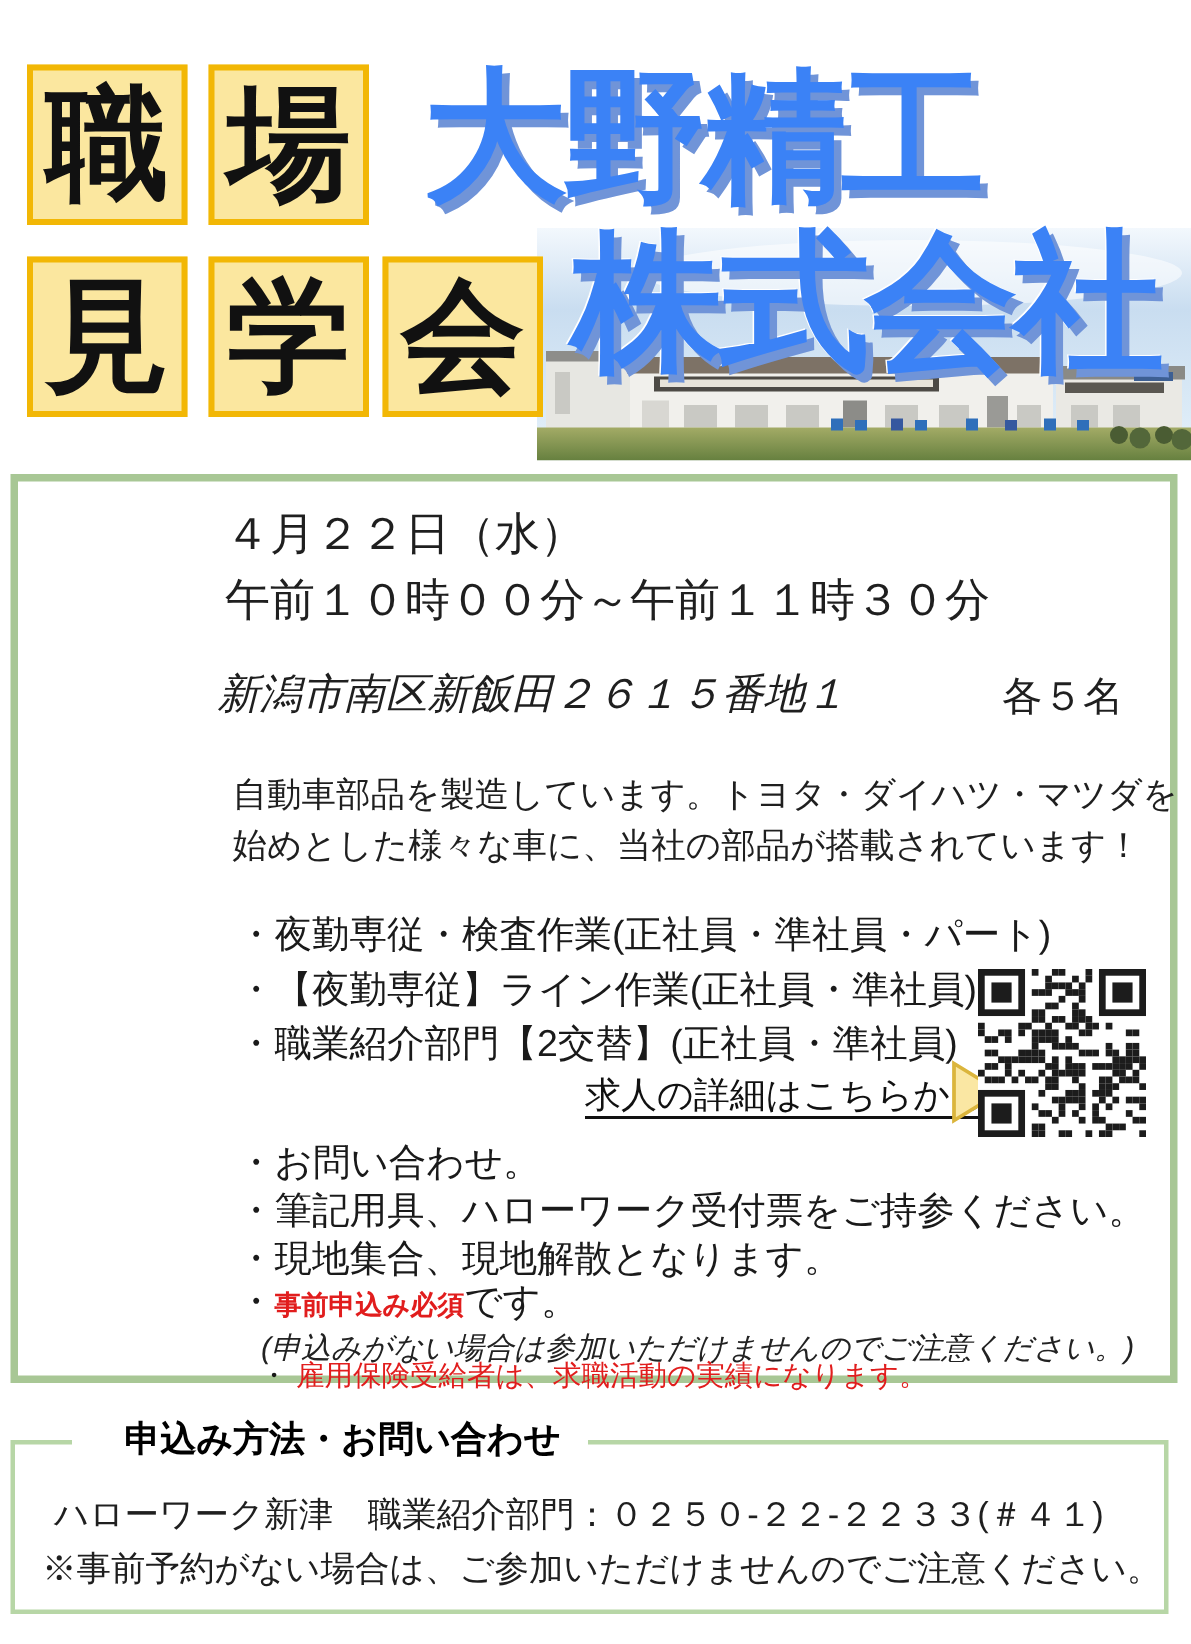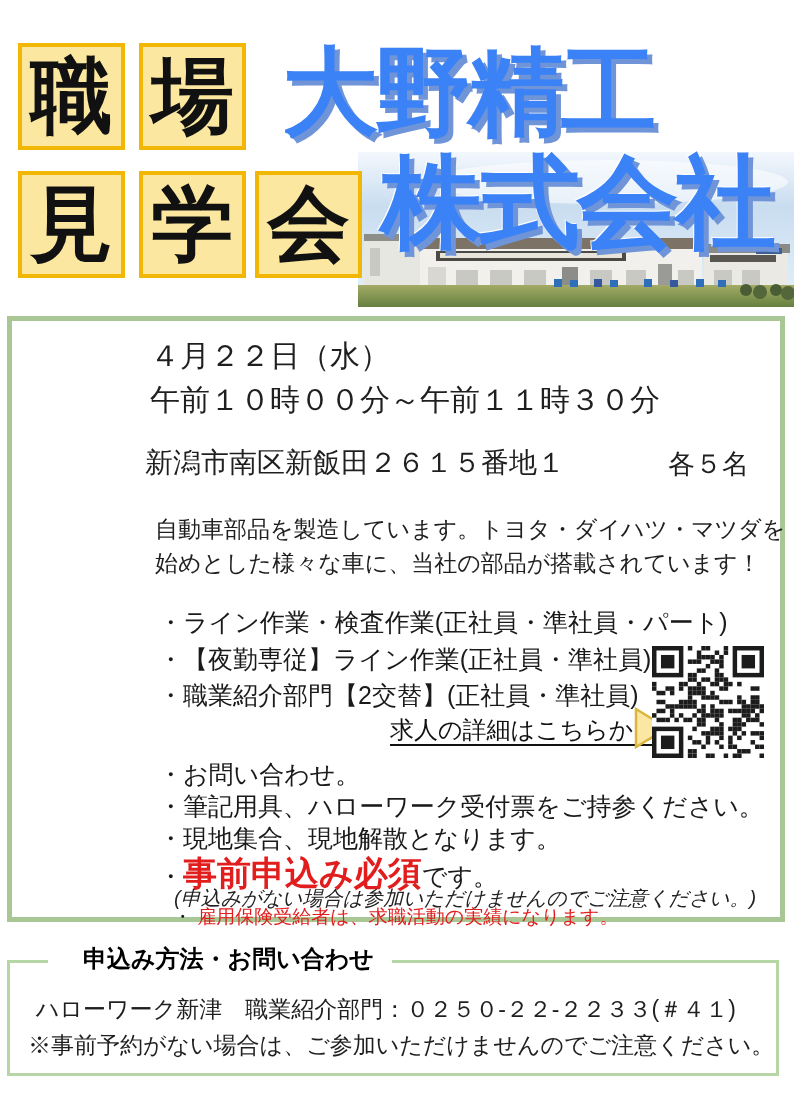--- a/index.html
+++ b/index.html
@@ -32,36 +32,36 @@
   }
   .tag-datetime{left:34px;top:350px;width:96px;height:38px;font-size:22px;}
   .tag-venue{left:34px;top:441px;width:96px;height:38px;font-size:22px;}
   .tag-capacity{left:564px;top:441px;width:90px;height:38px;font-size:22px;}
   .tag-business{left:34px;top:522px;width:114px;height:42px;font-size:23px;}
   .tag-jobs{left:34px;top:640px;width:104px;height:40px;font-size:23px;}
   .tag-notes{left:34px;top:788px;width:110px;height:40px;font-size:23px;}
   .txt{position:absolute;white-space:nowrap;color:#1f1f1f;}
   .dt-line1{left:150px;top:336px;font-size:30px;}
   .dt-line2{left:150px;top:380px;font-size:30px;}
-  .venue-addr{left:145px;top:444px;font-size:28px;}
+  .venue-addr{left:145px;top:444px;font-size:28px;font-style:italic;}
   .capacity-val{left:668px;top:446px;font-size:27px;}
   .biz-line1{left:155px;top:514px;font-size:23px;}
   .biz-line2{left:155px;top:548px;font-size:23px;}
   .job-line{position:absolute;left:158px;font-size:25px;white-space:nowrap;}
   .job-1{top:606px;} .job-2{top:643px;} .job-3{top:679px;}
   .detail-link{
     position:absolute;left:390px;top:714px;font-size:24px;white-space:nowrap;
     text-decoration:underline;text-underline-offset:6px;color:#111;cursor:pointer;
   }
   .arrow{position:absolute;left:633px;top:705px;width:38px;height:46px;}
   .qr{position:absolute;left:650px;top:646px;width:116px;height:112px;}
   .note-line{position:absolute;left:158px;font-size:25px;white-space:nowrap;}
   .note-1{top:758px;} .note-2{top:790px;} .note-3{top:822px;}
   .note-4{top:851px;}
-  .note-req{color:#E11D1D;font-weight:bold;font-size:34px;}
+  .note-req{color:#E11D1D;font-weight:bold;font-size:18px;}
   .note-5{top:885px;left:174px;font-size:20px;color:#222;font-style:italic;}
   .note-6{top:904px;font-size:19px;margin-left:15px;}
   .note-ins{color:#E11D1D;}
   
   .contact-box{
     position:absolute;left:7px;top:960px;width:772px;height:116px;box-sizing:border-box;
     border:3px solid #B7D6A6;background:#fff;z-index:4;
   }
   .contact-heading{
     position:absolute;left:0;top:941px;z-index:5;background:#fff;
@@ -170,21 +170,21 @@
 
   <div class="tag tag-business">
       <span>事業内容</span>
     </div>
   <div class="txt biz-line1" style="z-index:5">自動車部品を製造しています。トヨタ・ダイハツ・マツダを</div>
   <div class="txt biz-line2" style="z-index:5">始めとした様々な車に、当社の部品が搭載されています！</div>
 
   <div class="tag tag-jobs">
       <span>募集求人</span>
     </div>
-  <div class="job-line job-1" style="z-index:5">・ライン作業・検査作業(正社員・準社員・パート)</div>
+  <div class="job-line job-1" style="z-index:5">・夜勤専従・検査作業(正社員・準社員・パート)</div>
   <div class="job-line job-2" style="z-index:5">・【夜勤専従】ライン作業(正社員・準社員)</div>
   <div class="job-line job-3" style="z-index:5">・職業紹介部門【2交替】(正社員・準社員)</div>
 
   <div class="detail-link" style="z-index:5">求人の詳細はこちらから</div>
   <svg class="arrow" viewBox="0 0 38 46" style="z-index:5">
     <polygon points="3,4 34,23 3,42" fill="#FAE7A3" stroke="#DBB53C" stroke-width="2.5"></polygon>
   </svg>
   <svg class="qr" viewBox="0 0 100 100" style="z-index:5" fill="#1c1c1c">
     <rect x="0" y="0" width="100" height="100" fill="#ffffff"></rect>
     <rect x="0" y="0" width="28" height="28"></rect>

